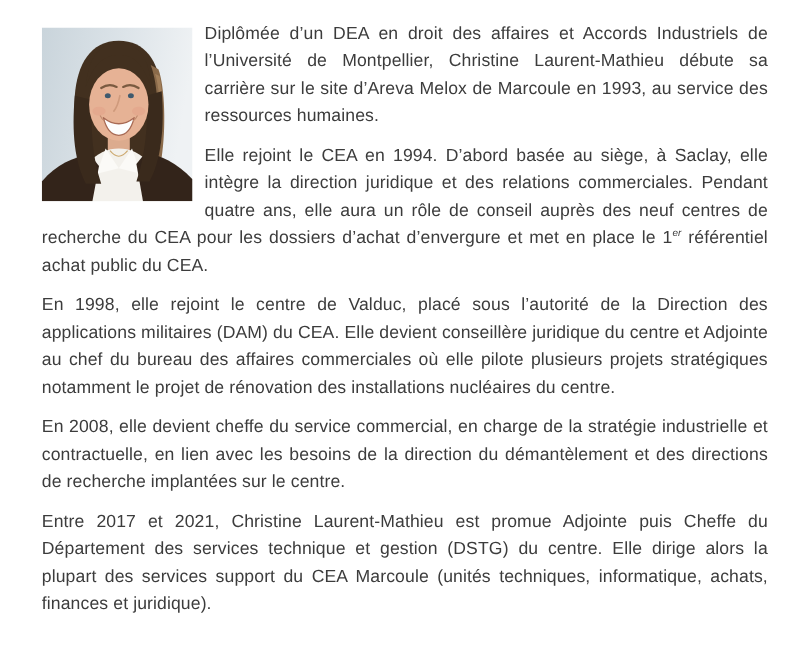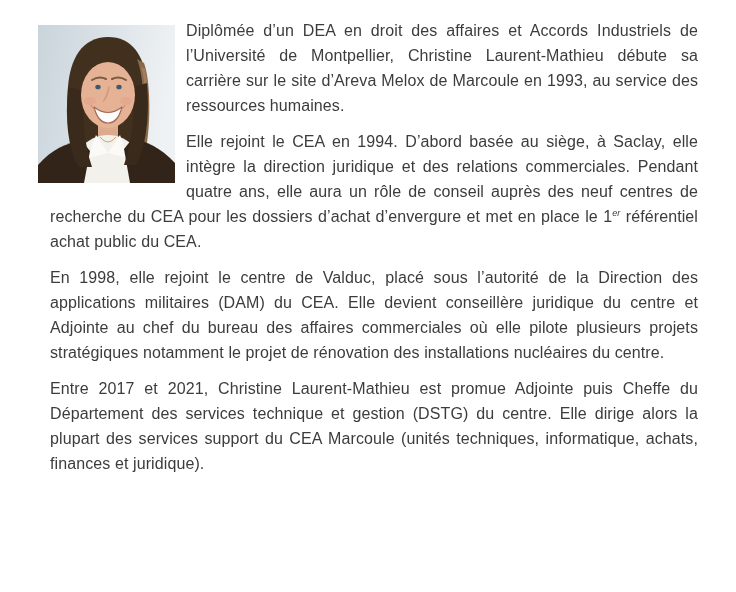--- a/index.html
+++ b/index.html
@@ -31,21 +31,21 @@
     height: 158px;
     margin: 7px 11px 12px 0;
     padding: 0;
   }
   .portrait svg {
     display: block;
     width: 137px;
     height: 158px;
   }
   p.bio {
-    margin: 0 0 11px 12px;
+    margin: 0 0 11px 0;
   }
   p.bio sup {
     font-size: 9px;
     line-height: 0;
     vertical-align: super;
     font-style: italic;
   }
 </style>
 </head>
 <body>
@@ -104,16 +104,17 @@
     </svg>
   </figure>
 
   <p class="bio">Diplômée d’un DEA en droit des affaires et Accords Industriels de l’Université de Montpellier, Christine Laurent-Mathieu débute sa carrière sur le site d’Areva Melox de Marcoule en 1993, au service des ressources humaines.</p>
 
   <p class="bio"><span>Elle rejoint le CEA en 1994. D’abord basée au siège, à Saclay, elle intègre la direction juridique et des relations commerciales. Pendant quatre ans, elle aura un rôle de conseil auprès des neuf centres de recherche du CEA pour les dossiers d’achat d’envergure et met en place le 1</span><sup>er</sup><span> référentiel achat public du CEA.</span></p>
 
   <p class="bio">En 1998, elle rejoint le centre de Valduc, placé sous l’autorité de la Direction des applications militaires (DAM) du CEA. Elle devient conseillère juridique du centre et Adjointe au chef du bureau des affaires commerciales où elle pilote plusieurs projets stratégiques notamment le projet de rénovation des installations nucléaires du centre.</p>
 
 
+  <p class="bio">En 2008, elle devient cheffe du service commercial, en charge de la stratégie industrielle et contractuelle, en lien avec les besoins de la direction du démantèlement et des directions de recherche implantées sur le centre.</p>
 
   <p class="bio">Entre 2017 et 2021, Christine Laurent-Mathieu est promue Adjointe puis Cheffe du Département des services technique et gestion (DSTG) du centre. Elle dirige alors la plupart des services support du CEA Marcoule (unités techniques, informatique, achats, finances et juridique).</p>
 
 </div>
 
 </body></html>

